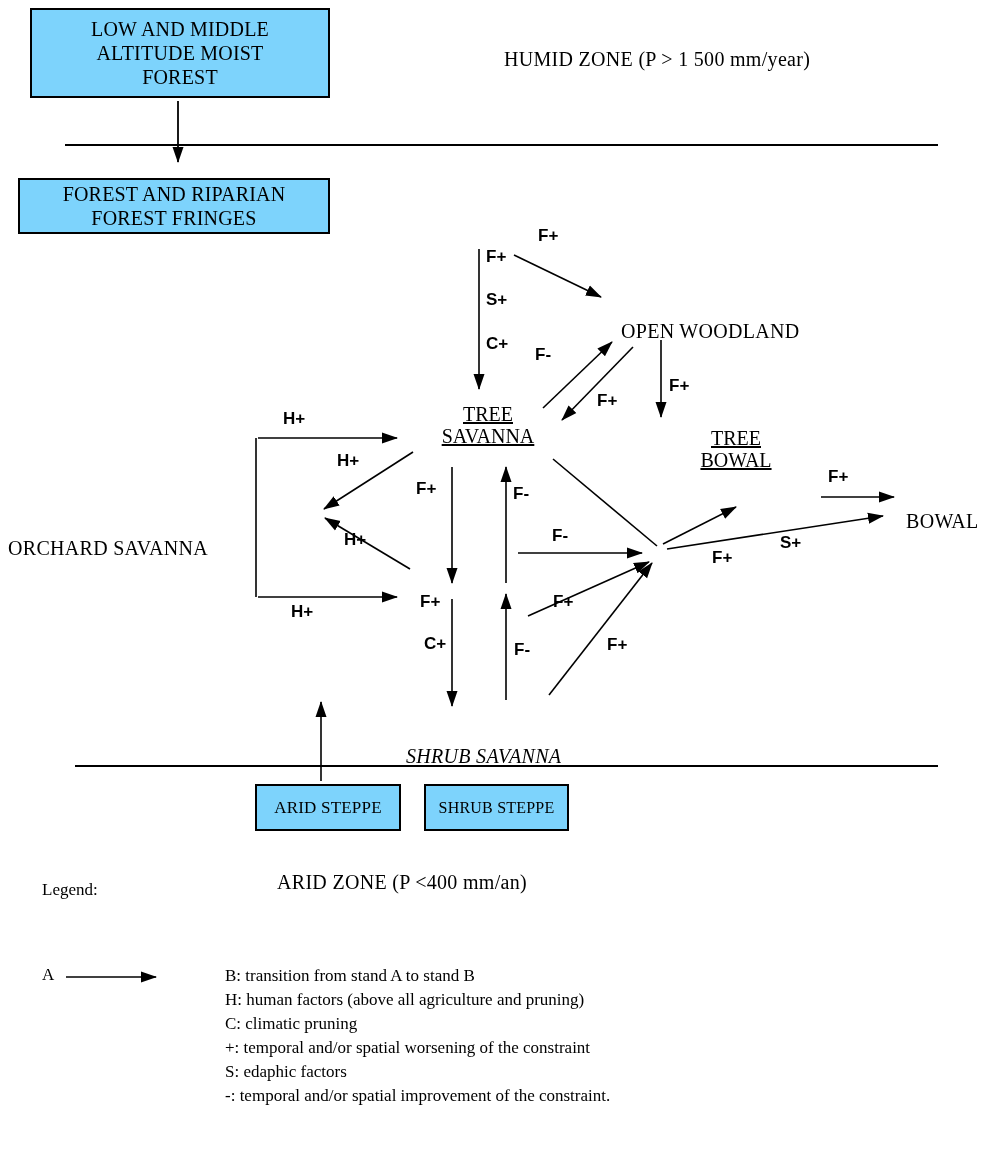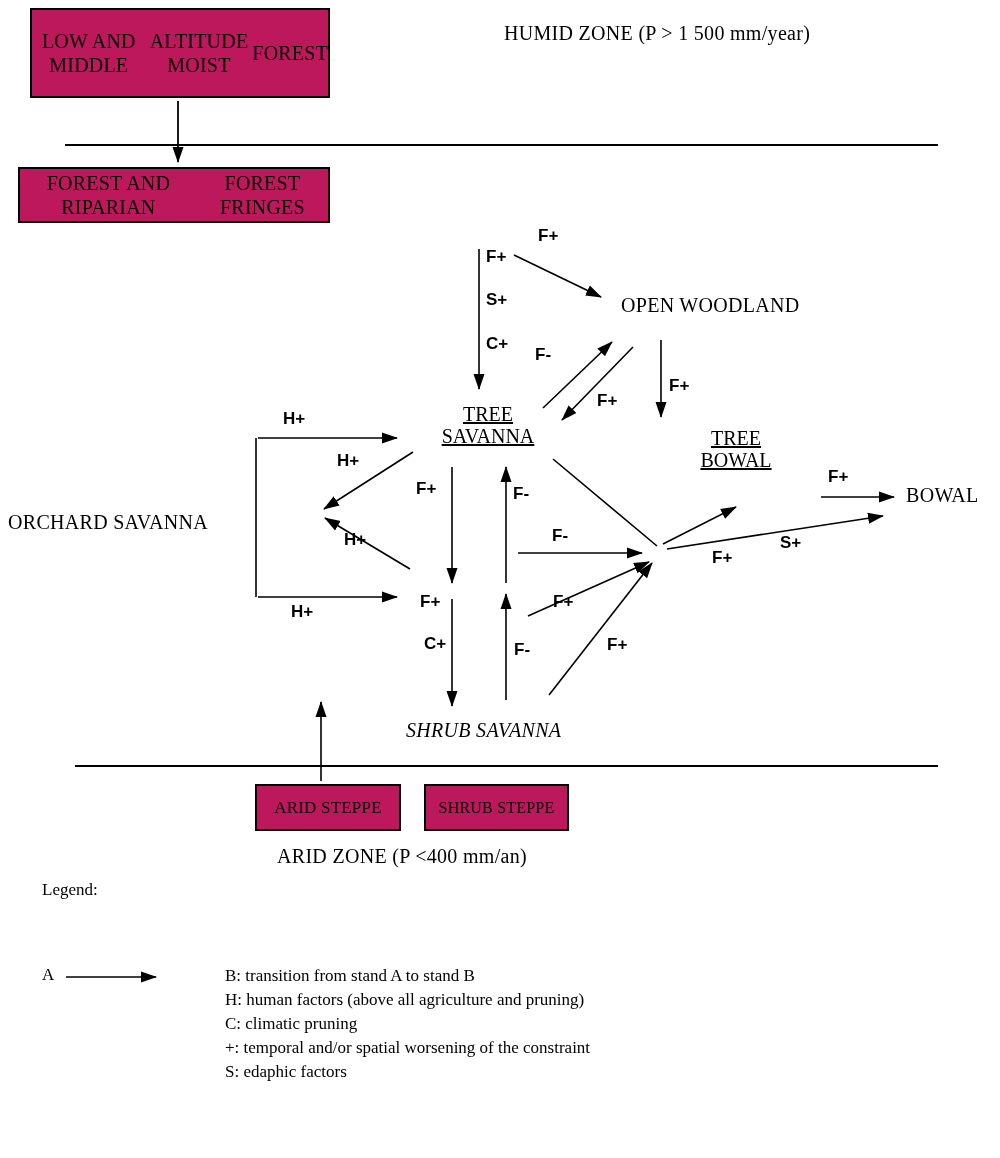--- a/index.html
+++ b/index.html
@@ -4,25 +4,25 @@
 <style>
   html,body { margin:0; padding:0; background:#fff; }
   .canvas {
     position:relative; width:1000px; height:1158px;
     background:#ffffff; color:#000;
     font-family:"Liberation Serif", serif;
     overflow:hidden;
   }
   svg.layer { position:absolute; left:0; top:0; }
   .box {
-    position:absolute; border:2px solid #000; background:#be185d;
-    display:flex; flex-direction:row; align-items:center; justify-content:center;
+    position:absolute; border:2px solid #000; background:#7dd3fc;
+    display:flex; flex-direction:column; align-items:center; justify-content:center;
     text-align:center; font-size:20px; line-height:24px; letter-spacing:0.2px;
   }
-  .node { position:absolute; font-size:20px; letter-spacing:0.3px; white-space:nowrap; }
+  .node { position:absolute; font-size:20px; letter-spacing:0.3px; white-space:nowrap;margin-top:26px; }
   .node2 { position:absolute; font-size:20px; line-height:22px; text-align:center;text-decoration:underline; }
   .elabel {
     position:absolute; font-family:"Liberation Sans", sans-serif;
     font-weight:bold; font-size:17px; white-space:nowrap;
   }
   .legend-title { position:absolute; font-size:17px; }
   .legend-a { position:absolute; font-size:17px; }
   .legend-items { position:absolute; font-size:17px; }
   .legend-items div { line-height:24px; white-space:nowrap; }
 </style>
@@ -72,21 +72,21 @@
 
   <div class="node" style="left:504px; top:22px;">HUMID ZONE (P &gt; 1 500 mm/year)</div>
   <div class="node" style="left:277px; top:845px;">ARID ZONE (P &lt;400 mm/an)</div>
 
   <div class="box" style="left:30px; top:8px; width:296px; height:86px;">
     <div>LOW AND MIDDLE</div>
     <div>ALTITUDE MOIST</div>
     <div>FOREST</div>
   </div>
 
-  <div class="box" style="left:18px; top:167px; width:308px; height:52px;">
+  <div class="box" style="left:18px; top:178px; width:308px; height:52px;">
     <div>FOREST AND RIPARIAN</div>
     <div>FOREST FRINGES</div>
   </div>
 
   <div class="box" style="left:255px; top:784px; width:142px; height:43px; font-size:17px;">
     <div>ARID STEPPE</div>
   </div>
 
   <div class="box" style="left:424px; top:784px; width:141px; height:43px; font-size:16px;">
     <div>SHRUB STEPPE</div>
@@ -132,15 +132,16 @@
   <div class="elabel" style="left:828px; top:467px;">F+</div>
 
   <div class="legend-title" style="left:42px; top:880px;">Legend:</div>
   <div class="legend-a" style="left:42px; top:965px;">A</div>
   <div class="legend-items" style="left:225px; top:964px;">
     <div>B: transition from stand A to stand B</div>
     <div>H: human factors (above all agriculture and pruning)</div>
     <div>C: climatic pruning</div>
     <div>+: temporal and/or spatial worsening of the constraint</div>
     <div>S: edaphic factors</div>
+    <div>-: temporal and/or spatial improvement of the constraint.</div>
   </div>
 
 </div>
 
 </body></html>

